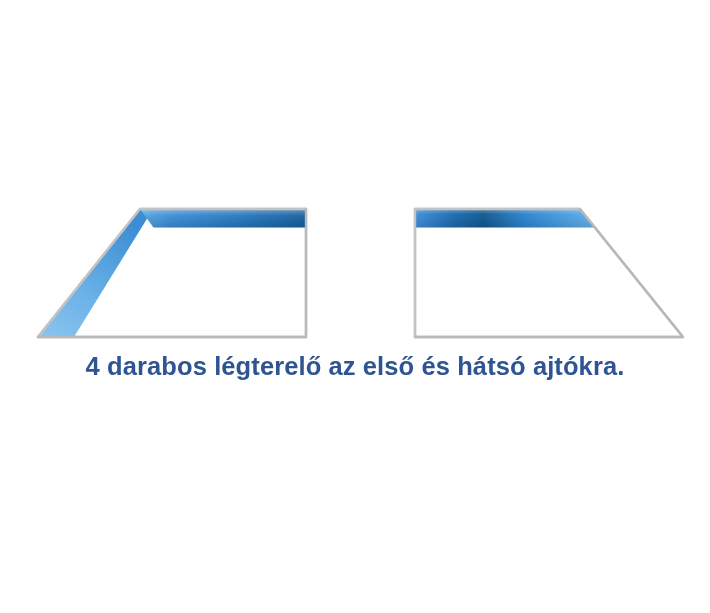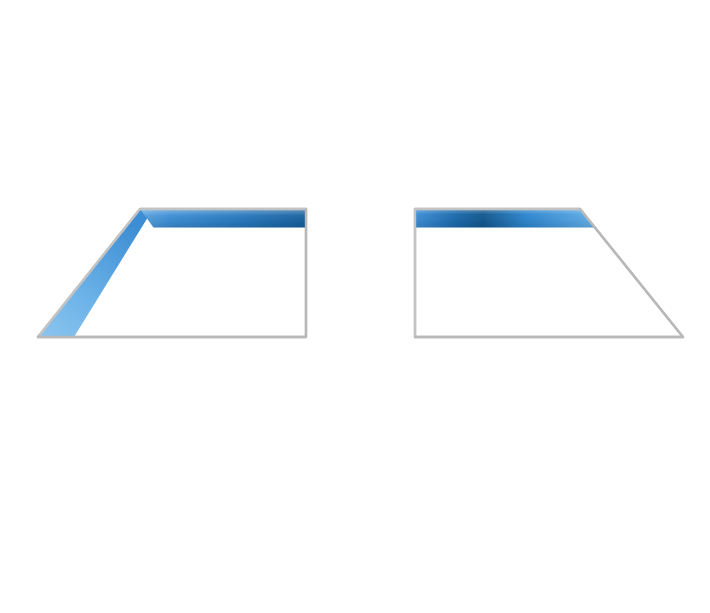--- a/index.html
+++ b/index.html
@@ -106,14 +106,15 @@
 
       <polygon points="415,209 580,209 594.5,227.5 415,227.5" fill="url(#gradTopRight)" stroke="none"></polygon>
       <polygon points="415,209 580,209 594.5,227.5 415,227.5" fill="url(#shadeTopRight)" stroke="none"></polygon>
 
       <polyline points="415,337 415,209 580,209" fill="none" stroke="#c3c3c3" stroke-width="2.4" stroke-linejoin="round" stroke-linecap="round"></polyline>
       <polyline points="580,209 683,337 415,337" fill="none" stroke="#b9b9b9" stroke-width="2.4" stroke-linejoin="round" stroke-linecap="round"></polyline>
     </g>
 
   </svg>
 
+  <div id="caption">4 darabos légterelő az első és hátsó ajtókra.</div>
 
 </div>
 
 </body></html>

